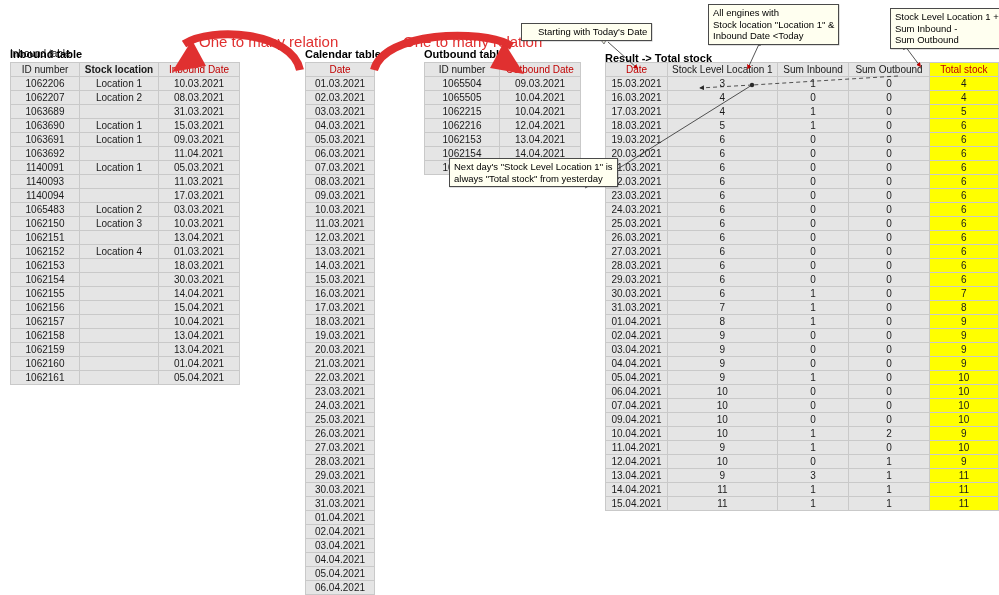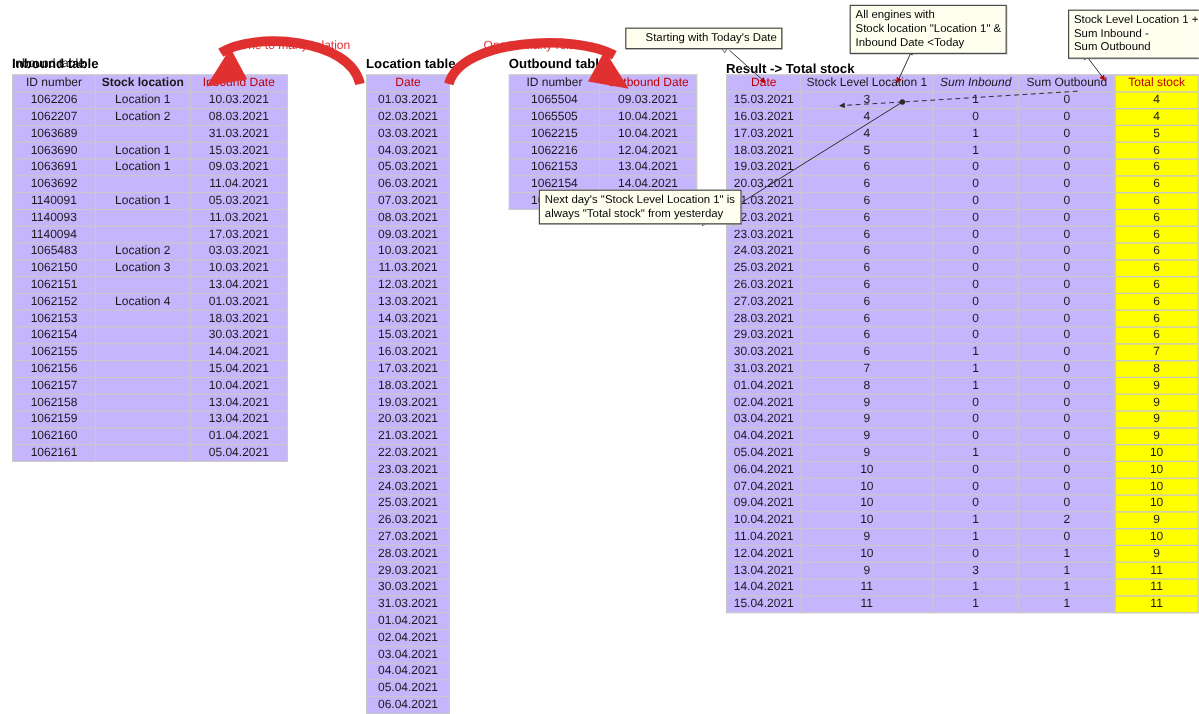--- a/index.html
+++ b/index.html
@@ -3,21 +3,21 @@
 <meta charset="utf-8">
 <style>
   html,body{margin:0;padding:0;background:#ffffff;}
   body{width:999px;height:595px;position:relative;overflow:hidden;
        font-family:"Liberation Sans",sans-serif;font-size:10px;color:#111;}
 
   .abs{position:absolute;}
 
   .tbl-title{font-weight:bold;font-size:11px;color:#000;white-space:nowrap;}
 
-  table.grid{border-collapse:collapse;background:#c4b5fd;}
+  table.grid{border-collapse:collapse;background:#e5e5e5;}
   table.grid td, table.grid th{
      border:1px solid #c9c9c9;
      font-size:10px;
      font-weight:normal;
      padding:0 3px;
      height:13px;
      line-height:13px;
      text-align:center;
      white-space:nowrap;
      color:#1a1a1a;
@@ -38,21 +38,21 @@
     line-height:11.5px;
     padding:2px 4px;
     color:#000;
     white-space:pre;
     box-shadow:0.5px 0.5px 0 rgba(0,0,0,.25);
   }
 
   .reltext{
     position:absolute;
     color:#e03030;
-    font-size:10px;
+    font-size:15px;
     white-space:nowrap;
   }
 
   svg.overlay{position:absolute;left:0;top:0;width:999px;height:595px;pointer-events:none;}
 </style>
 </head>
 <body>
 
 <div class="abs" style="left:10px;top:48px;">Inbound table</div>
 <div class="abs tbl-title" style="left:10px;top:48px;width:200px;">Inbound table</div>
@@ -173,21 +173,21 @@
         </tr>
         <tr>
           <td>1062161</td>
           <td></td>
           <td class="b">05.04.2021</td>
         </tr>
       </tbody>
   </table>
 </div>
 
-<div class="abs tbl-title" style="left:305px;top:48px;">Location table</div>
+<div class="abs tbl-title" style="left:305px;top:48px;">Calendar table</div>
 <div class="abs" style="left:305px;top:62px;">
   <table class="grid" id="calendar-tbl">
     <thead>
         <tr id="calendar-head">
           <th style="width: 62px;">Date</th>
         </tr>
       </thead>
     <tbody id="calendar-body">
         <tr>
           <td>01.03.2021</td>
@@ -349,21 +349,21 @@
   </table>
 </div>
 
 <div class="abs tbl-title" style="left:605px;top:52px;">Result -&gt; Total stock</div>
 <div class="abs" style="left:605px;top:62px;">
   <table class="grid" id="result-tbl">
     <thead>
         <tr id="result-head">
           <th style="width: 62px;">Date</th>
           <th class="blk" style="width: 106px;">Stock Level Location 1</th>
-          <th class="blk" style="width: 72px; font-style: italic;">Sum Inbound</th>
+          <th class="blk" style="width: 72px;">Sum Inbound</th>
           <th class="blk" style="width: 82px;">Sum Outbound</th>
           <th class="yel" style="width: 84px;">Total stock</th>
         </tr>
       </thead>
     <tbody id="result-body">
         <tr>
           <td>15.03.2021</td>
           <td>3</td>
           <td>1</td>
           <td>0</td>

